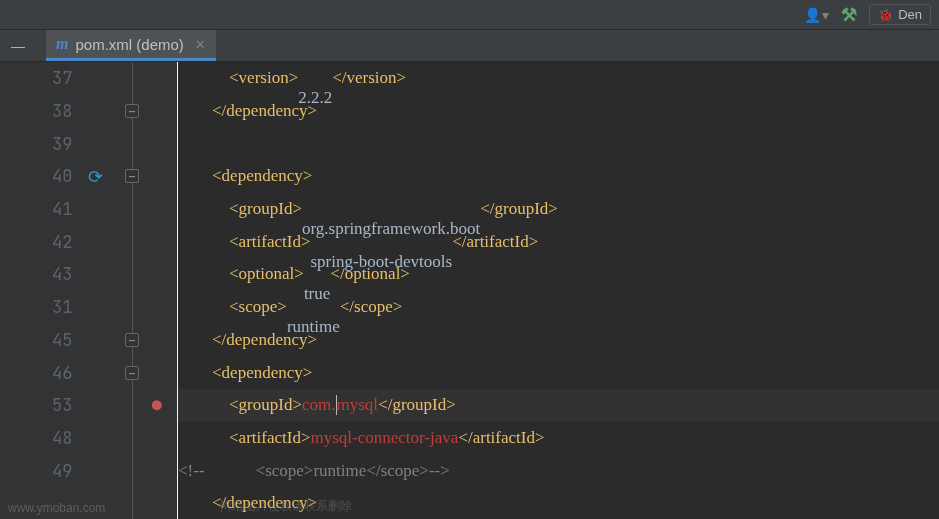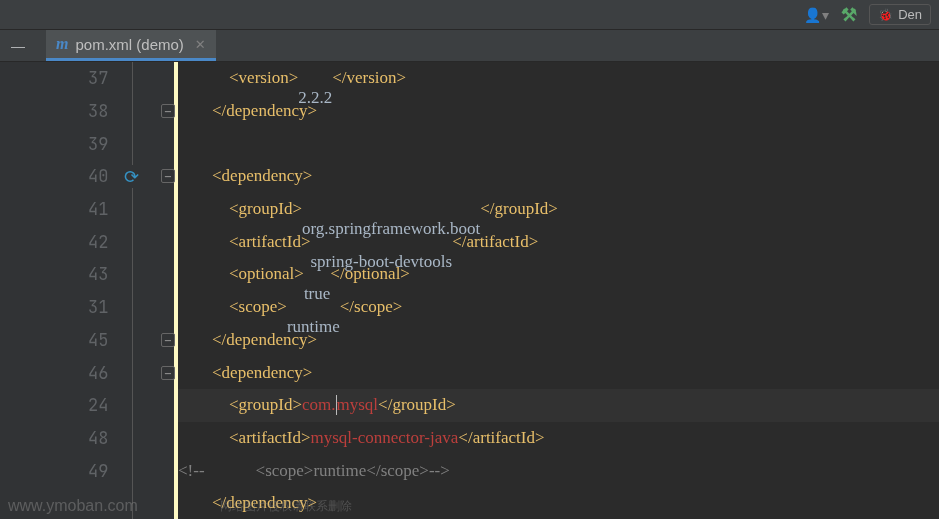--- a/index.html
+++ b/index.html
@@ -80,25 +80,24 @@
       padding: 2px;
     }
     .editor-area {
       display: flex;
       height: calc(100% - 62px);
       position: relative;
     }
     .gutter {
       width: 178px;
       background: #313335;
-      border-right: 4px solid #fef9c3;
+      border-right: 1px solid #fef9c3;
       font-family: 'JetBrains Mono', 'Consolas', monospace;
       font-size: 16px;
       position: relative;
-      padding-left: 36px;
     }
     .gutter-line {
       height: 32.7px;
       display: flex;
       align-items: center;
       position: relative;
     }
     .line-num {
       position: absolute;
       left: 52px;
@@ -164,21 +163,21 @@
       width: 1px;
       height: 20px;
       background: #bbb;
       vertical-align: middle;
     }
     .watermark {
       position: absolute;
       left: 8px;
       bottom: 4px;
       color: #888;
-      font-size: 16px;
+      font-size: 12px;
       font-family: sans-serif;
       opacity: 0.5;
     }
     .watermark2 {
       position: absolute;
       left: 220px;
       bottom: 4px;
       color: #888;
       font-size: 12px;
       opacity: 0.4;
@@ -240,21 +239,21 @@
       </div>
       <div class="gutter-line">
         <span class="line-num">45</span>
         <span class="fold-icon">–</span>
       </div>
       <div class="gutter-line">
         <span class="line-num">46</span>
         <span class="fold-icon">–</span>
       </div>
       <div class="gutter-line">
-        <span class="line-num">24</span>
+        <span class="line-num">53</span>
         <span class="error-icon">●</span>
       </div>
       <div class="gutter-line">
         <span class="line-num">48</span>
       </div>
       <div class="gutter-line">
         <span class="line-num">49</span>
       </div>
     </div>
   <div class="code-area">

